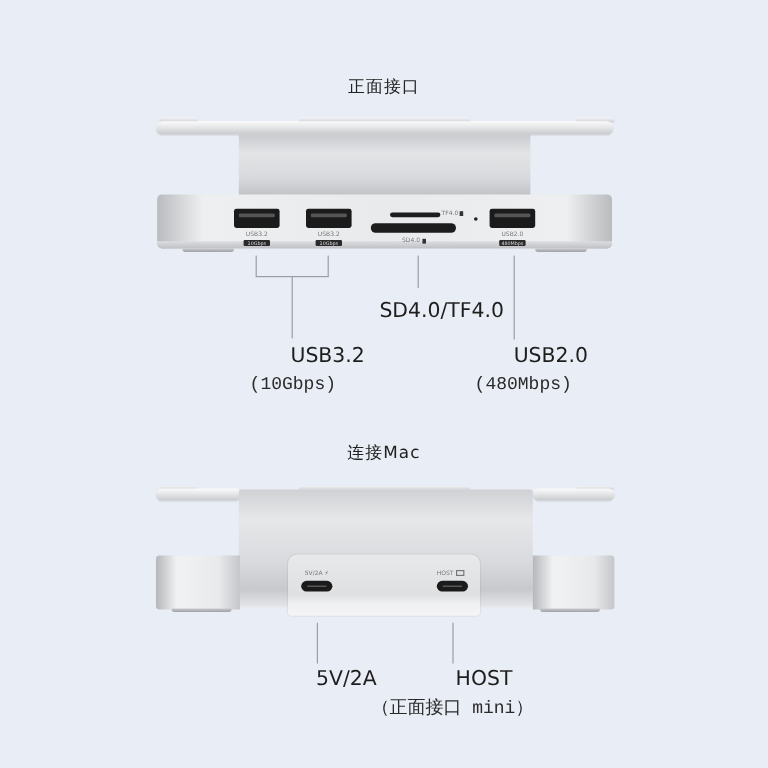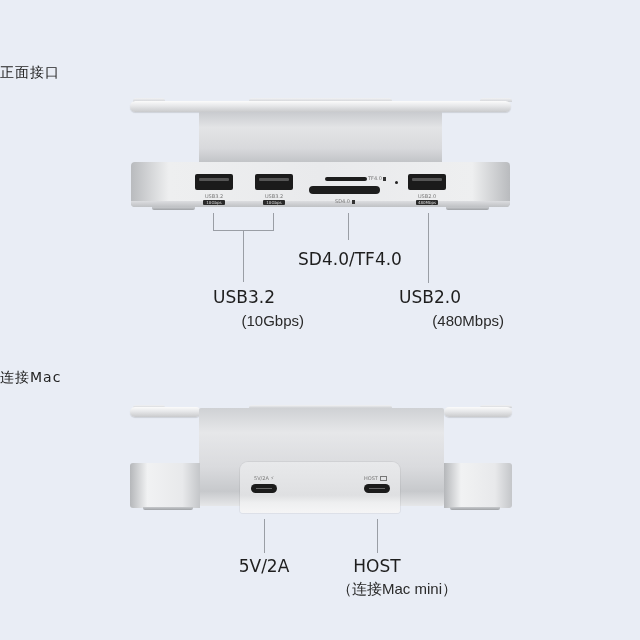--- a/index.html
+++ b/index.html
@@ -4,21 +4,21 @@
 <style>
   html, body { margin:0; padding:0; }
   body {
     width:640px; height:640px; position:relative; overflow:hidden;
     background:#e9edf5;
     font-family:"Liberation Sans","DejaVu Sans",sans-serif;
     color:#1c1c1c;
   }
   .abs { position:absolute; }
   .section-title {
-    position:absolute; left:0; width:640px; 
+    position:absolute; left:0; width:640px; text-align:center;
     font-family:"DejaVu Sans",sans-serif; font-size:14px; color:#222;
     letter-spacing:1px;
   }
   
   .shelf {
     background:linear-gradient(180deg,#fbfbfb 0%,#e6e7e9 45%,#c9cacc 100%);
     border-radius:6px;
     box-shadow:0 1px 1px rgba(0,0,0,.12);
   }
   .shelf-top {
@@ -58,26 +58,26 @@
     text-align:center; line-height:5px; height:5px; border-radius:1px;
     font-family:"DejaVu Sans",sans-serif;
   }
   .slot {
     position:absolute; background:#1d1d1d; border-radius:6px;
   }
   .callout {
     position:absolute; background:#9a9ea5;
   }
   .label-main {
-    position:absolute; font-size:17px; color:#1e1e1e; text-align:center;
+    position:absolute; font-size:17px; color:#1e1e1e; text-align:right;
     font-family:"DejaVu Sans",sans-serif; white-space:nowrap;
   }
   .label-sub {
-    position:absolute; font-size:15px; color:#2a2a2a; text-align:right;
-    font-family:Liberation Sans, sans-serif; white-space:nowrap;
+    position:absolute; font-size:15px; color:#2a2a2a; text-align:center;
+    font-family:Liberation Mono, monospace; white-space:nowrap;
   }
   
   .rear-block {
     background:linear-gradient(180deg,#cfd1d4 0%,#e6e7e9 25%,#dadbde 60%,#c7c9cc 85%,#e6e7e9 100%);
   }
   .rear-wing {
     background:linear-gradient(90deg,#b5b7ba 0%,#f1f2f3 25%,#e8e9eb 75%,#c4c6c9 100%);
   }
   .rear-hub {
     background:linear-gradient(180deg,#e8e9eb 0%,#dfe0e2 65%,#eeeff0 80%,#f5f5f6 100%);
@@ -181,13 +181,13 @@
     <span style="display:inline-block;width:5px;height:3px;border:1px solid #777;vertical-align:middle;"></span>
   </div>
   <div class="usb-c" style="left:364px;top:89px;"></div>
 </div>
 
 <div class="callout" style="left:264px;top:519px;width:1px;height:34px;"></div>
 <div class="callout" style="left:377px;top:519px;width:1px;height:34px;"></div>
 
 <div class="label-main" style="left:214px;top:556px;width:100px;">5V/2A</div>
 <div class="label-main" style="left:327px;top:556px;width:100px;">HOST</div>
-<div class="label-sub" style="left:297px;top:580px;width:160px;">（连接Mac mini）</div>
+<div class="label-sub" style="left:297px;top:580px;width:160px;">（正面接口 mini）</div>
 
 </body></html>

